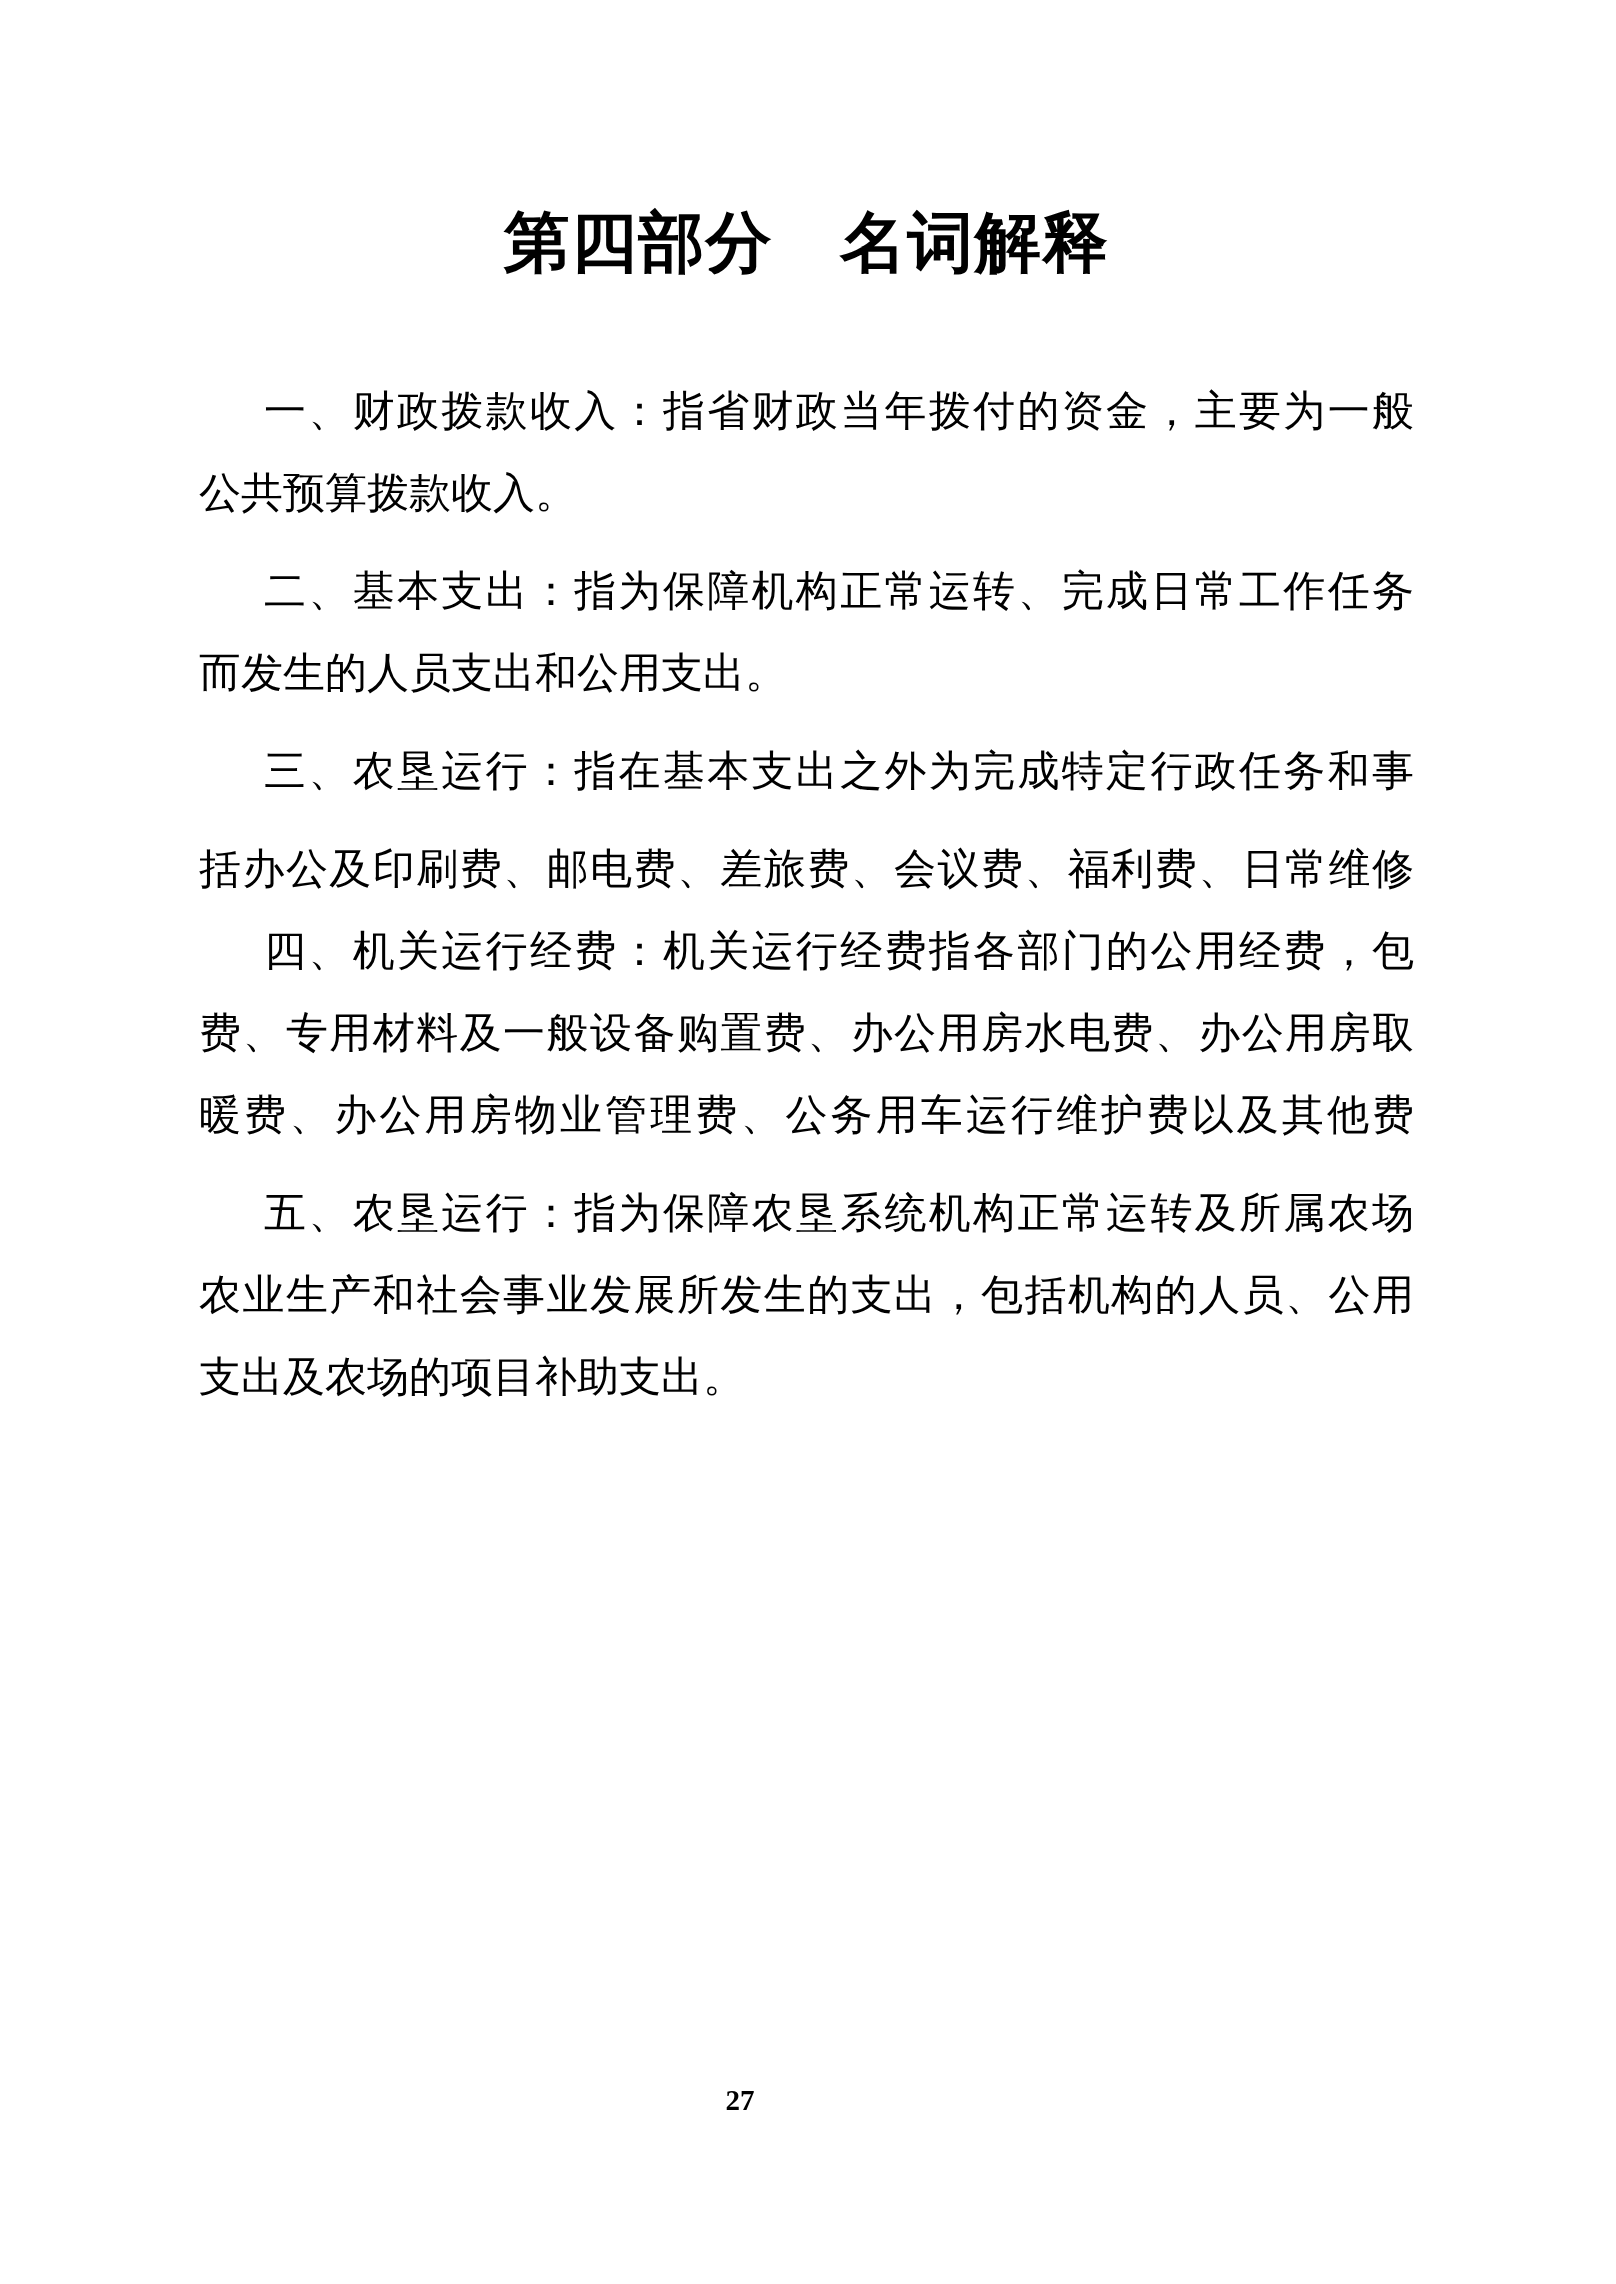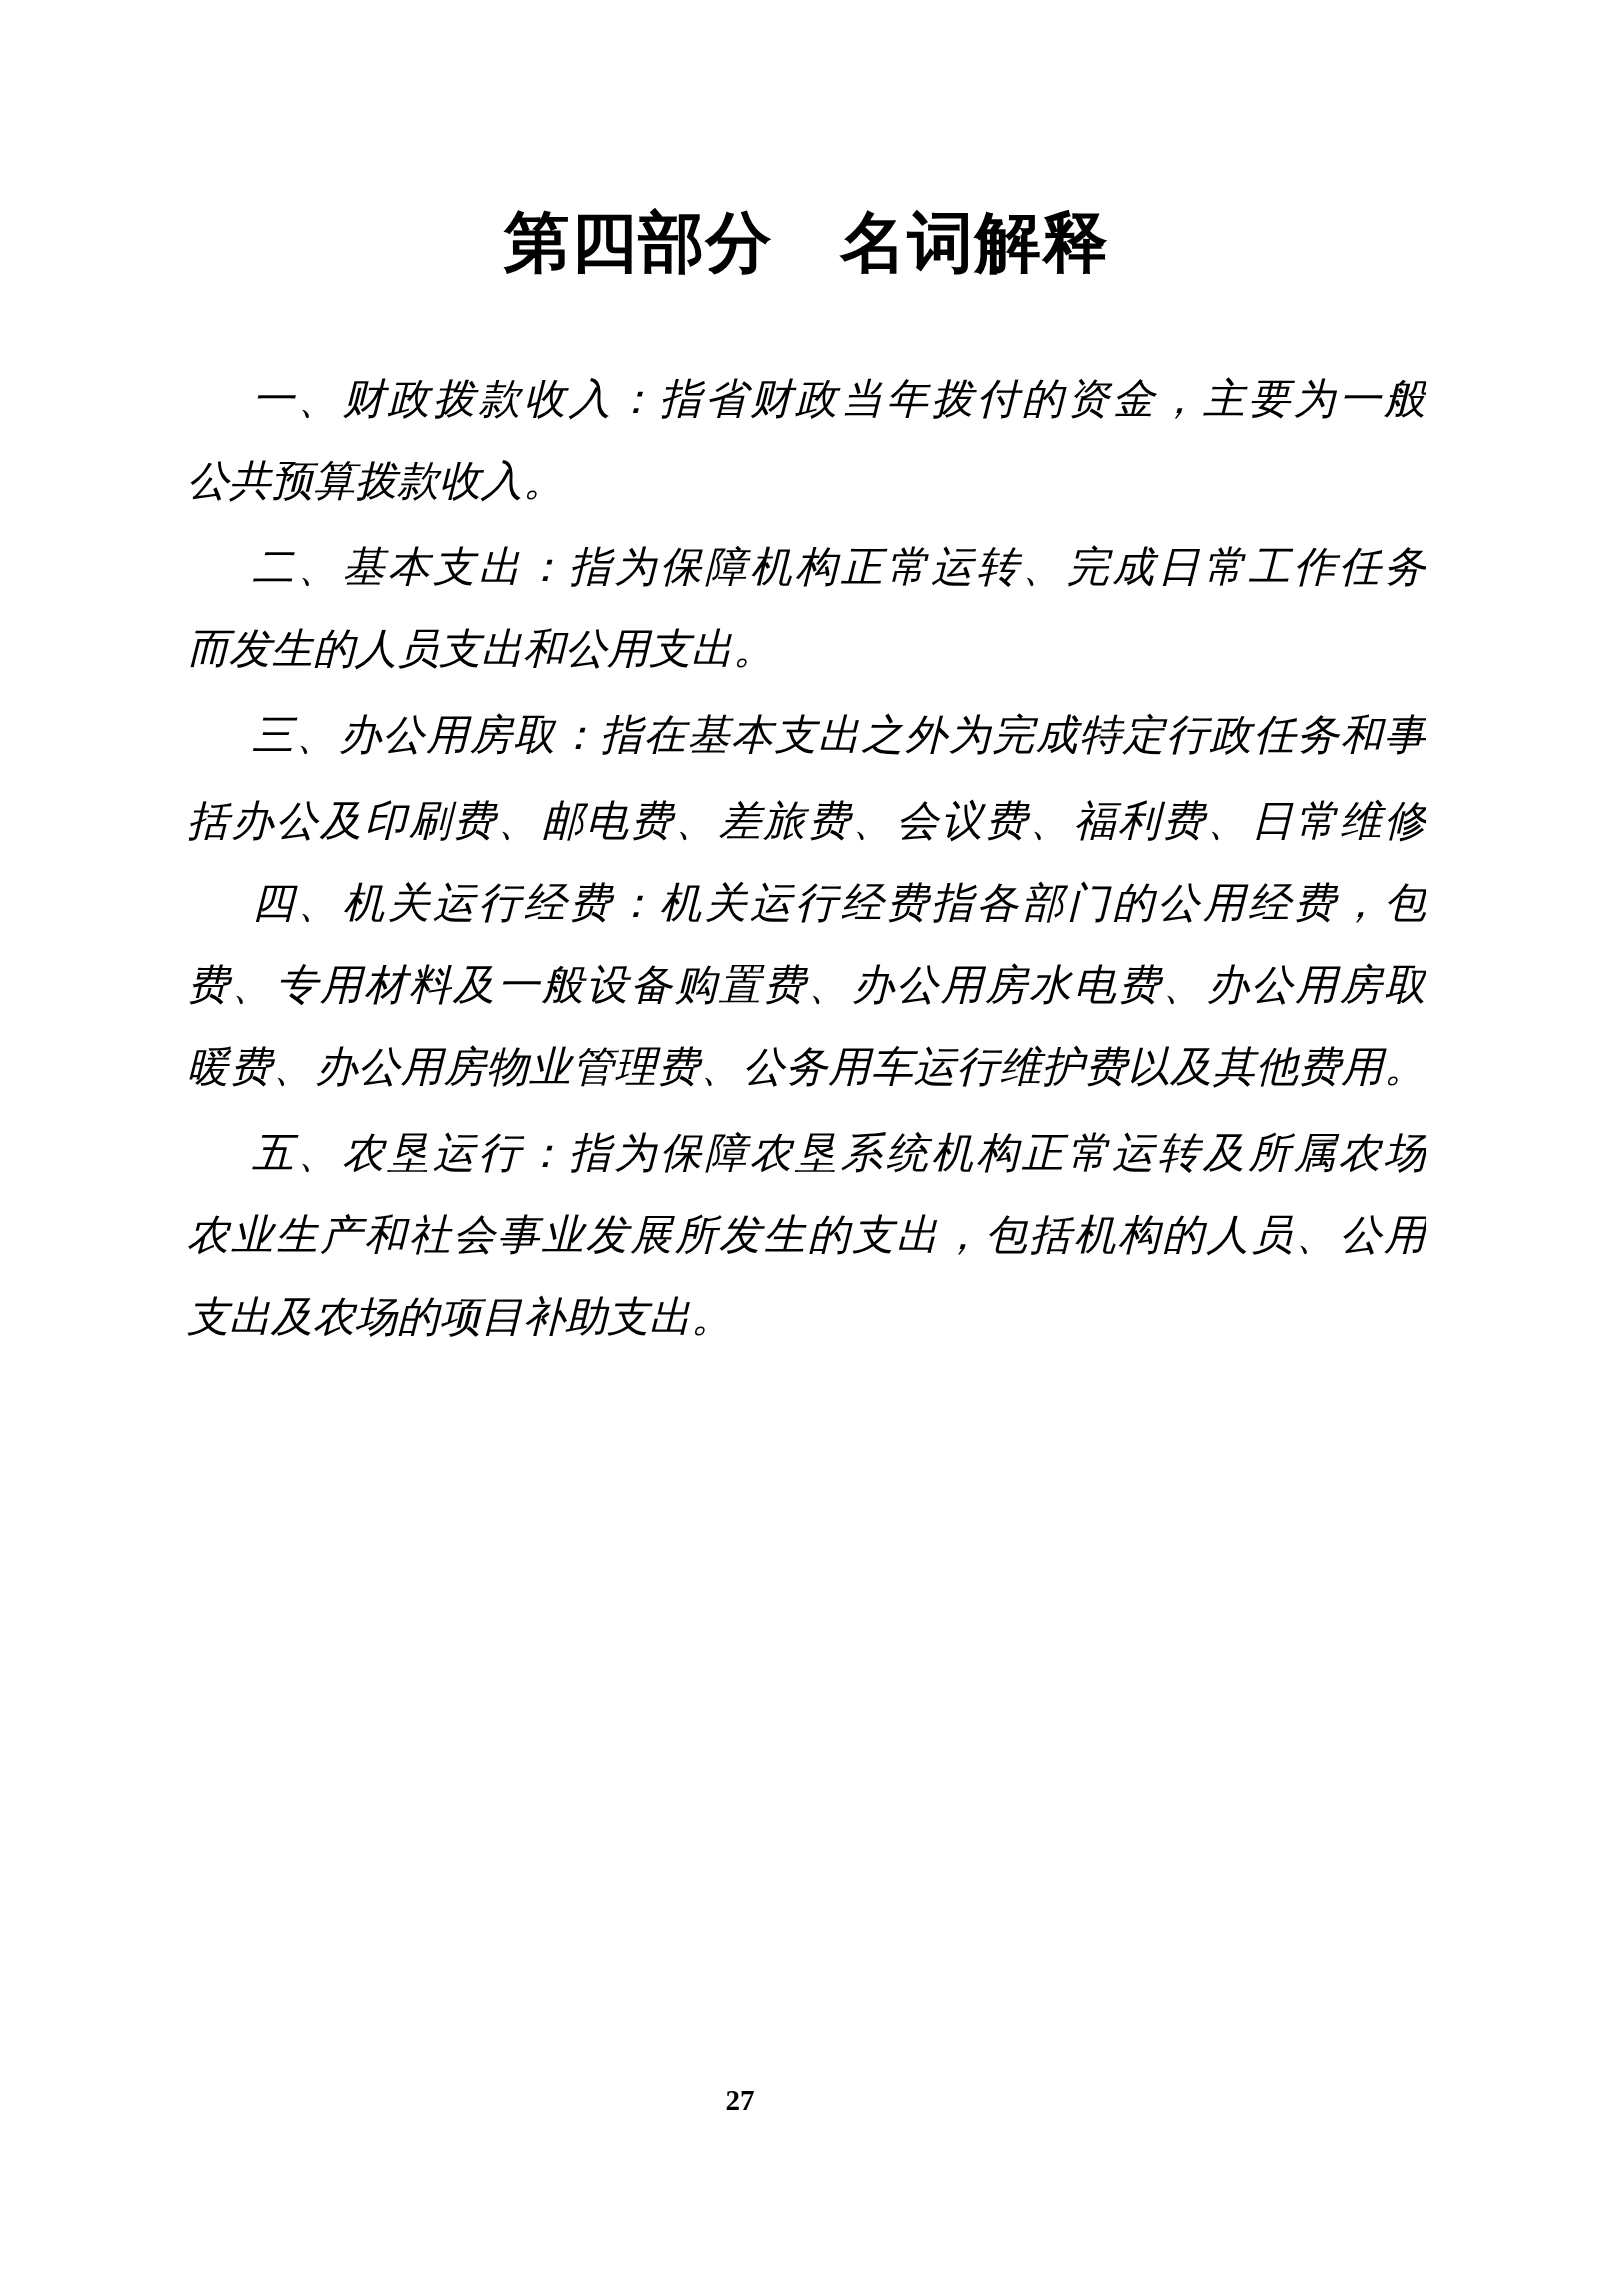--- a/index.html
+++ b/index.html
@@ -32,23 +32,22 @@
   }
   .text-block {
     position: absolute;
     top: 354px;
     left: 183px;
     width: 1247px;
     font-family: "Liberation Serif", serif;
     font-size: 42px;
   }
   .paragraph {
-    margin: 4px;
+    margin: 16px;
     padding: 0;
-    font-style: italic;
   }
   .line {
     height: 82px;
     line-height: 82px;
     text-align: justify;
     text-align-last: justify;
     overflow: hidden;
   }
   .line.first {
     text-indent: 65px;
@@ -78,21 +77,21 @@
   <div class="text-block">
       <div class="paragraph">
         <div class="line first">一、财政拨款收入：指省财政当年拨付的资金，主要为一般</div>
         <div class="line align-left">公共预算拨款收入。</div>
       </div>
       <div class="paragraph">
         <div class="line first">二、基本支出：指为保障机构正常运转、完成日常工作任务</div>
         <div class="line align-left">而发生的人员支出和公用支出。</div>
       </div>
       <div class="paragraph">
-        <div class="line first">三、办公用房取：指在基本支出之外为完成特定行政任务和事</div>
+        <div class="line first">三、农垦运行：指在基本支出之外为完成特定行政任务和事</div>
       </div>
       <div class="paragraph">
         <div class="line">括办公及印刷费、邮电费、差旅费、会议费、福利费、日常维修</div>
         <div class="line first">四、机关运行经费：机关运行经费指各部门的公用经费，包</div>
         <div class="line">费、专用材料及一般设备购置费、办公用房水电费、办公用房取</div>
         <div class="line">暖费、办公用房物业管理费、公务用车运行维护费以及其他费用。</div>
       </div>
       <div class="paragraph">
         <div class="line first">五、农垦运行：指为保障农垦系统机构正常运转及所属农场</div>
         <div class="line">农业生产和社会事业发展所发生的支出，包括机构的人员、公用</div>

